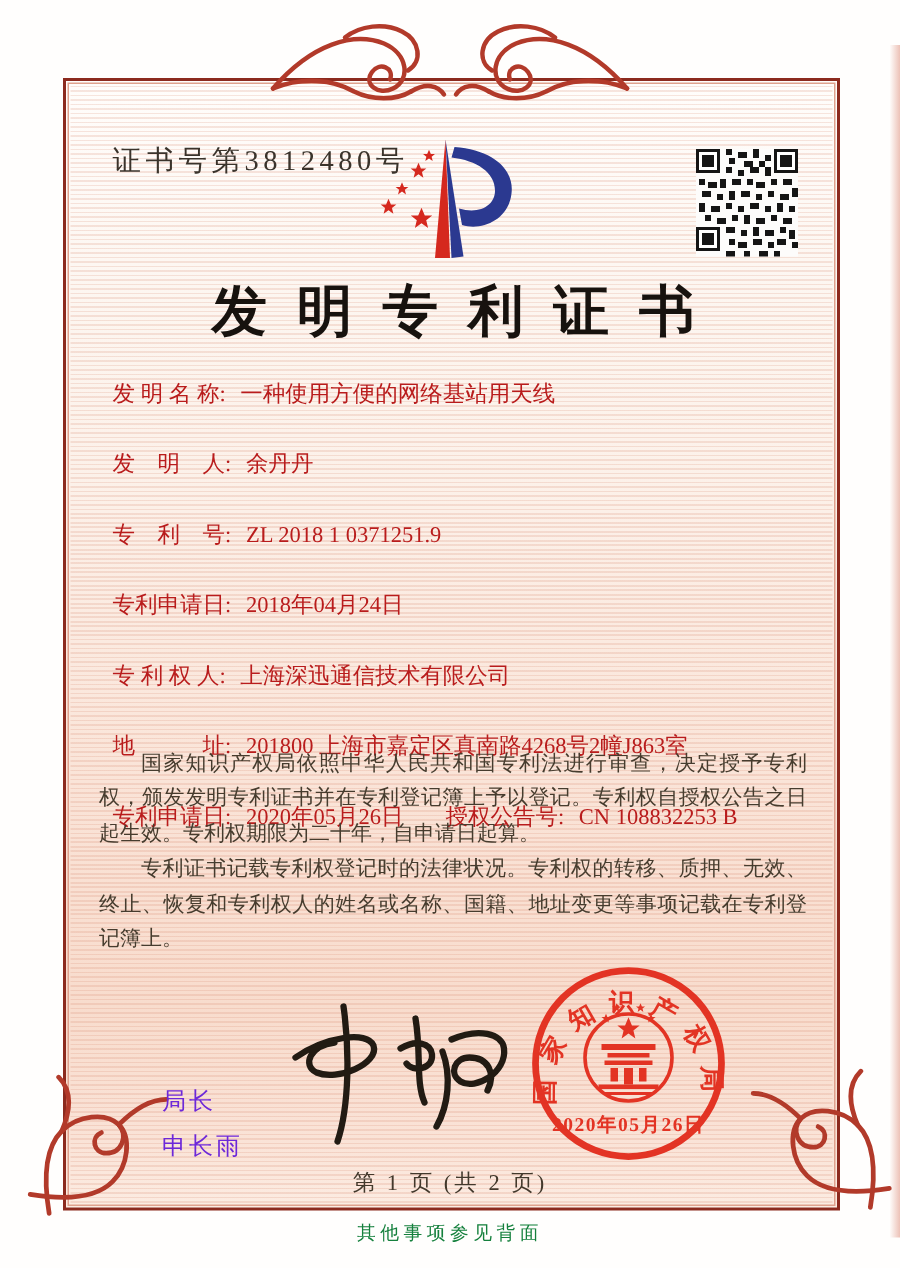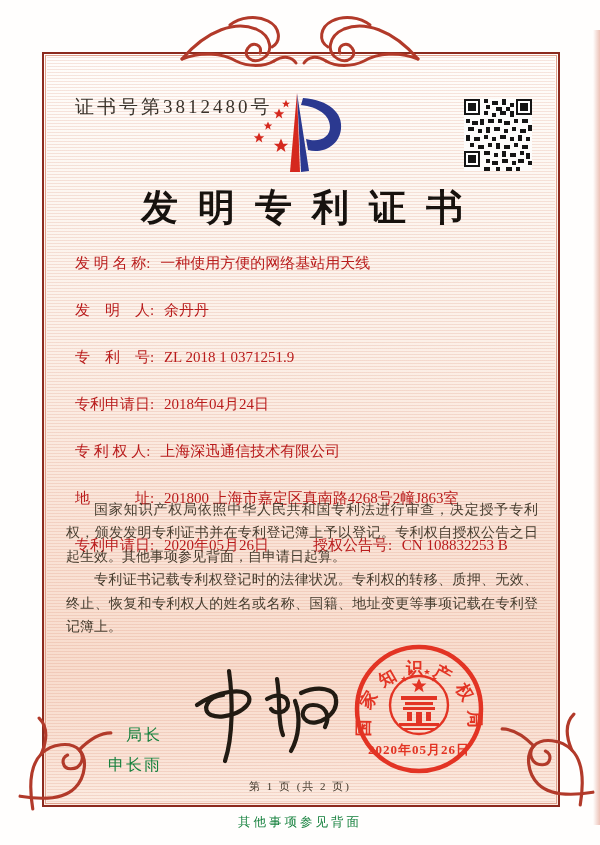--- a/index.html
+++ b/index.html
@@ -33,34 +33,34 @@
   .qr{position:absolute;left:464px;top:99px;}
 
   .title{position:absolute;left:0;right:0;top:183px;text-align:center;
     font-size:37px;font-weight:700;color:#17120e;letter-spacing:20px;padding-left:24px;}
 
   .fields{position:absolute;left:75px;top:252px;width:445px;display:flex;flex-direction:column;gap:25px;
     font-size:15px;color:#b91c1c;}
   .field-row{display:flex;align-items:baseline;line-height:22px;white-space:nowrap;}
   .field-label{white-space:pre;margin-right:6px;}
   .field-value{white-space:pre;}
-  .pair2{margin-left:44px;display:flex;align-items:baseline;}
+  .pair2{margin-left:28px;display:flex;align-items:baseline;}
 
   .body-text{position:absolute;left:66px;top:498px;width:472px;
     font-size:14px;line-height:23.4px;color:#463c2e;text-align:justify;}
   .body-text p{margin:0;text-indent:2em;}
 
-  .signer{position:absolute;left:108px;top:720px;font-size:16px;line-height:30px;color:#15803d;letter-spacing:2px;text-align:right;}
+  .signer{position:absolute;left:108px;top:720px;font-size:16px;line-height:30px;color:#6d28d9;letter-spacing:2px;}
   .signature{position:absolute;left:183px;top:665px;}
 
   .seal{position:absolute;left:347px;top:637px;opacity:.94;}
   .seal-date-note{font-weight:700;}
 
   .page-footer{position:absolute;left:0;right:0;top:779px;text-align:center;
-    font-size:11px;letter-spacing:2px;color:#43392c;}
+    font-size:15px;letter-spacing:2px;color:#43392c;}
   .back-note{position:absolute;left:0;right:0;top:814px;text-align:center;
     font-size:12.5px;letter-spacing:3px;color:#15803d;}
 </style>
 </head>
 <body>
 
 <svg width="0" height="0" style="position:absolute">
   <defs>
     <polygon id="star" points="0,-10 2.94,-3.09 9.51,-3.09 4.19,1.18 5.88,8.09 0,3.82 -5.88,8.09 -4.19,1.18 -9.51,-3.09 -2.94,-3.09"></polygon>
     <g id="flourish" fill="none" stroke="currentColor" stroke-width="3" stroke-linecap="round">
@@ -179,21 +179,21 @@
       <span class="field-label">专利申请日: </span>
       <span class="field-value">2020年05月26日</span>
       <span class="pair2">
         <span class="field-label">授权公告号: </span>
         <span class="field-value">CN 108832253 B</span>
       </span>
     </div>
   </div>
 
   <div class="body-text">
-    <p>国家知识产权局依照中华人民共和国专利法进行审查，决定授予专利权，颁发发明专利证书并在专利登记簿上予以登记。专利权自授权公告之日起生效。其他事项参见背面，自申请日起算。</p>
+    <p>国家知识产权局依照中华人民共和国专利法进行审查，决定授予专利权，颁发发明专利证书并在专利登记簿上予以登记。专利权自授权公告之日起生效。专利权期限为二十年，自申请日起算。</p>
     <p>专利证书记载专利权登记时的法律状况。专利权的转移、质押、无效、终止、恢复和专利权人的姓名或名称、国籍、地址变更等事项记载在专利登记簿上。</p>
   </div>
 
   <div class="signer">
     <div>局长</div>
     <div>申长雨</div>
   </div>
 
   <div class="signature">
     <svg width="162" height="112" viewBox="0 0 162 112">

